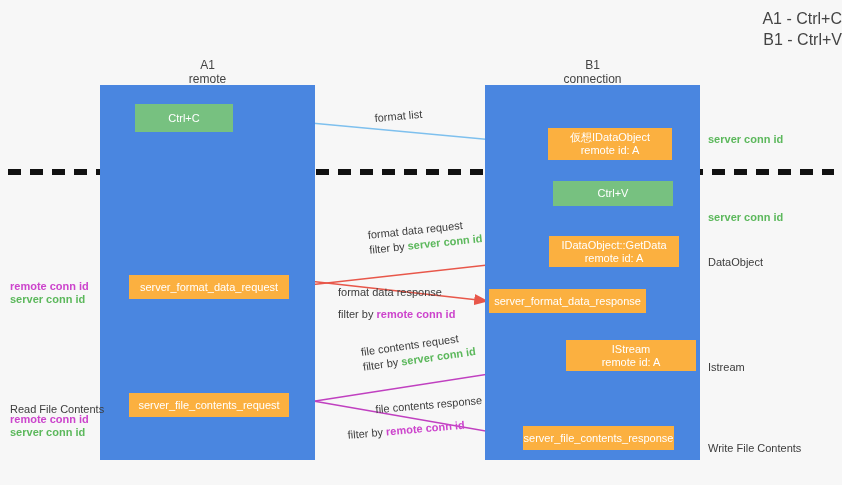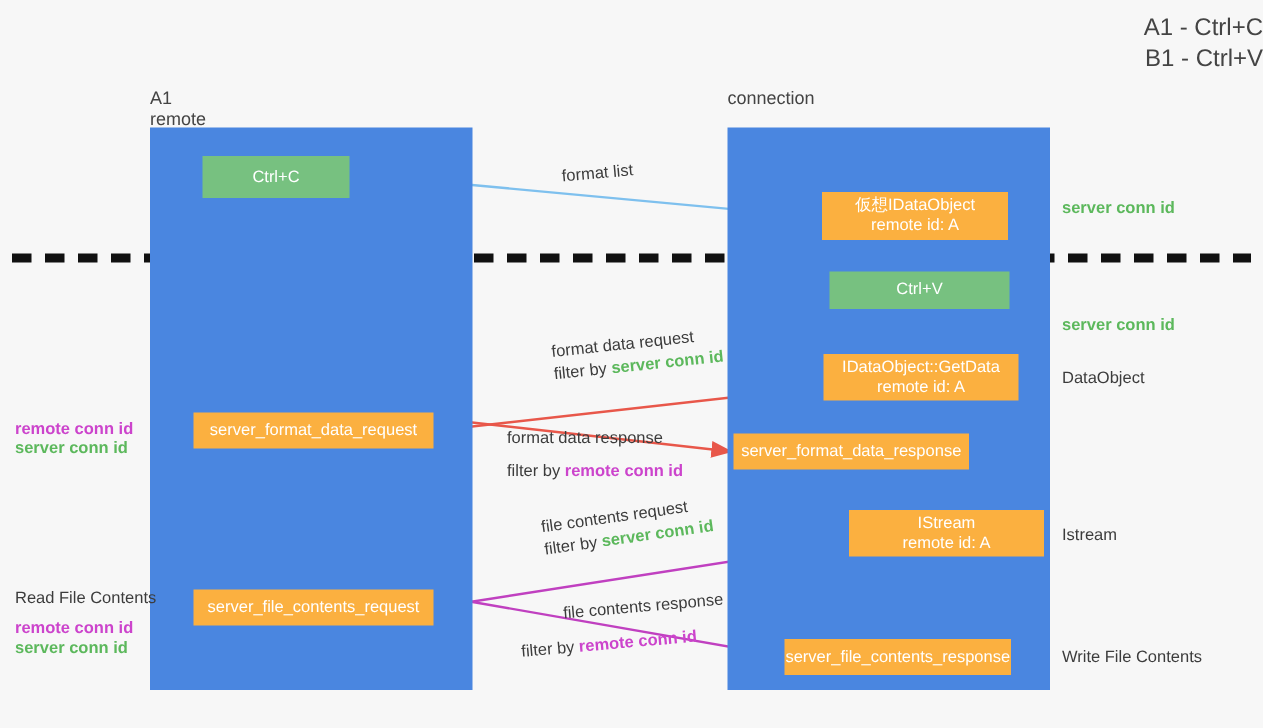--- a/index.html
+++ b/index.html
@@ -15,21 +15,21 @@
   .abs{position:absolute;}
 
   
   .title{
     left:0;top:8px;width:842px;text-align:right;
     font-size:16px;line-height:21px;color:#444;
   }
 
   
   .lane-head{
-    text-align:left;font-size:12px;line-height:14px;color:#444;
+    text-align:center;font-size:12px;line-height:14px;color:#444;
   }
   .lane-head .l1{display:block;}
   .lane-head .l2{display:block;}
 
   
   .lane{background:#4a86e0;}
   #lane-a{left:100px;top:85px;width:215px;height:375px;}
   #lane-b{left:485px;top:85px;width:215px;height:375px;}
 
   
@@ -42,21 +42,21 @@
     padding:2px 4px;
   }
   .box.green{background:#77c180;}
   .box.orange{background:#fbb040;}
   .box .ln{display:block;white-space:nowrap;}
 
   
   .ann{font-size:11px;line-height:14px;white-space:nowrap;}
   .ann.green{color:#5cb85c;font-weight:bold;}
   .ann.magenta{color:#cc44cc;font-weight:bold;}
-  .ann.dark{color:#3c3c3c;}
+  .ann.dark{color:#3c3c3c;margin-top:10px;}
 
   
   .elabel{font-size:11px;line-height:15px;color:#3c3c3c;white-space:nowrap;}
   .elabel .g{color:#5cb85c;font-weight:bold;}
   .elabel .m{color:#cc44cc;font-weight:bold;}
 </style>
 </head>
 <body>
 
 <div id="stage">
@@ -97,20 +97,21 @@
   <div class="abs title">
     <div>A1 - Ctrl+C</div>
     <div>B1 - Ctrl+V</div>
   </div>
 
   <div class="abs lane-head" style="left:100px;top:58px;width:215px;">
     <span class="l1">A1</span>
     <span class="l2">remote</span>
   </div>
   <div class="abs lane-head" style="left:485px;top:58px;width:215px;">
+    <span class="l1">B1</span>
     <span class="l2">connection</span>
   </div>
 
   <div class="abs lane" id="lane-a"></div>
   <div class="abs lane" id="lane-b"></div>
 
   <div class="abs box green" style="left:135px;top:104px;width:98px;height:28px;">
     <span class="ln">Ctrl+C</span>
   </div>
 

